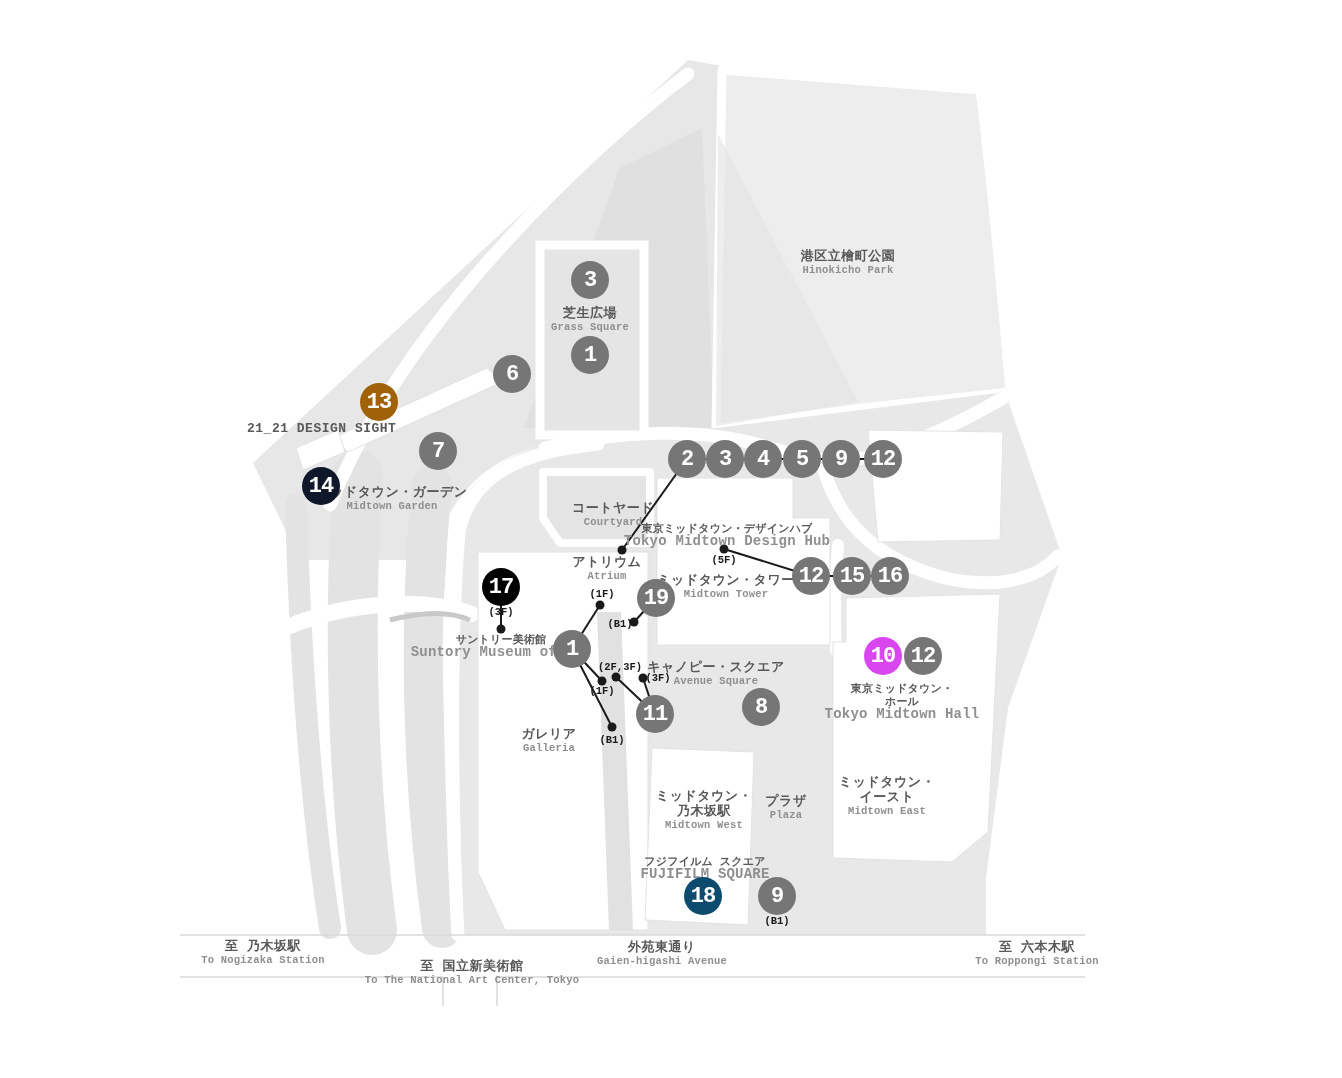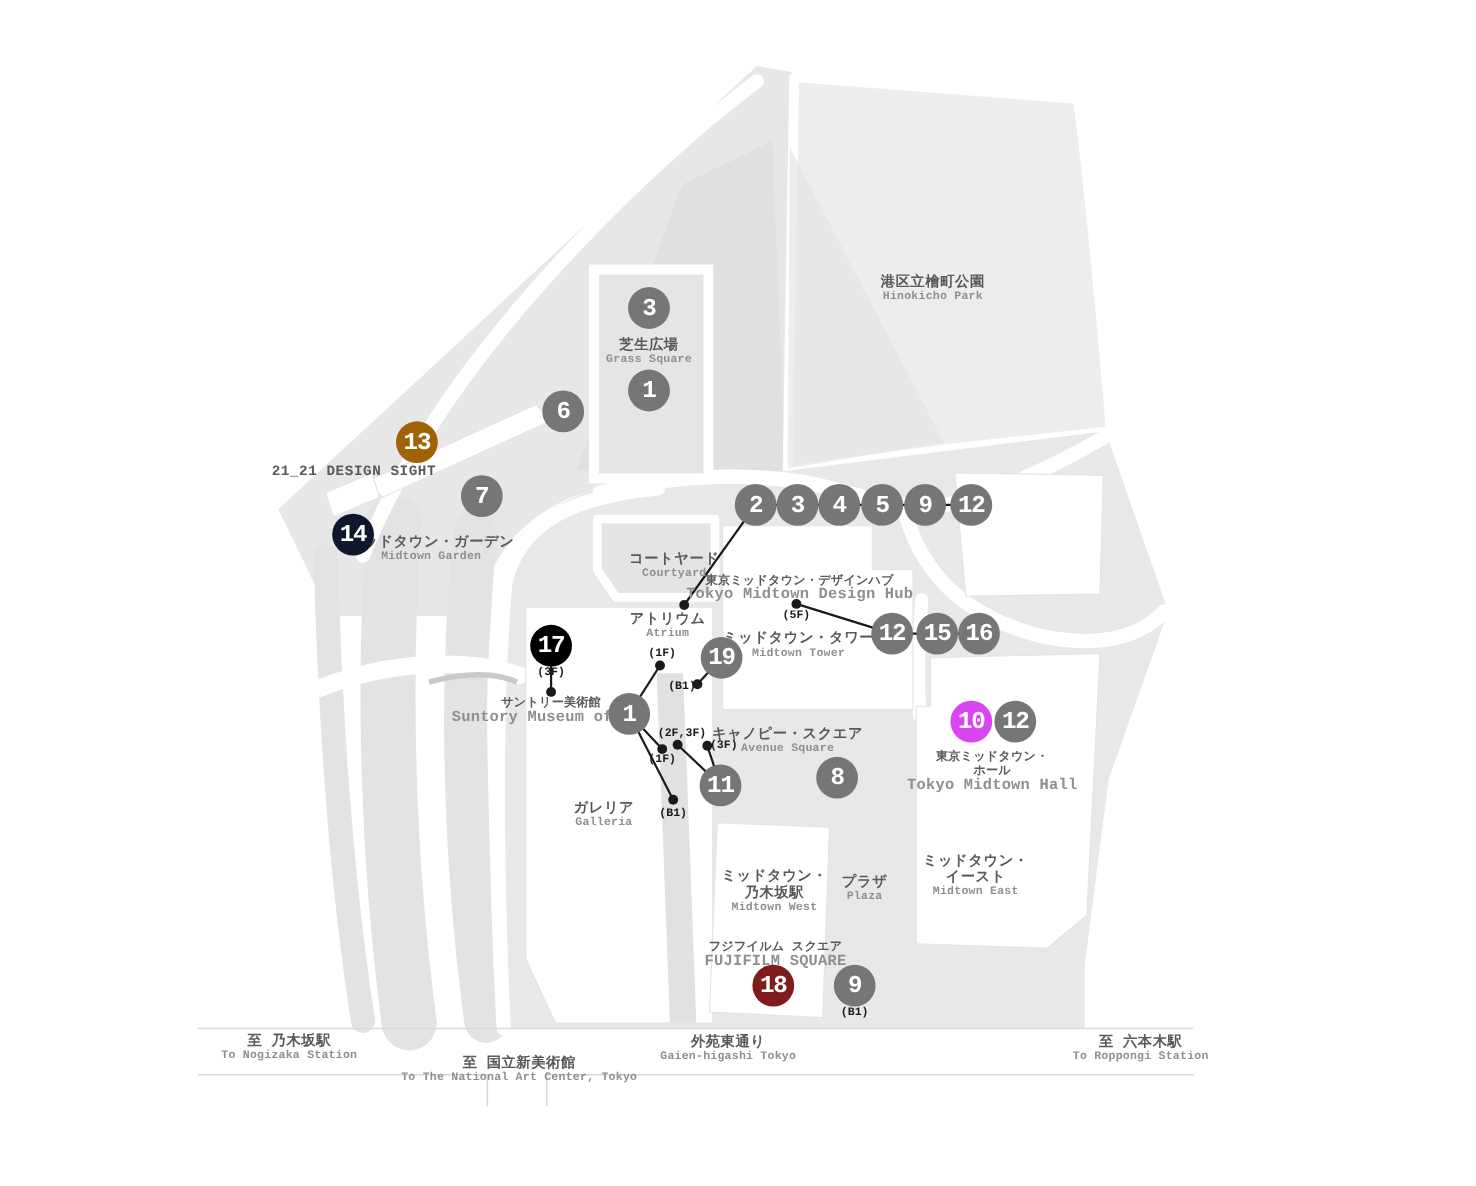--- a/index.html
+++ b/index.html
@@ -174,21 +174,21 @@
       <div class="place-label sm" style="left: 705px; top: 856px;">
         <span class="jp">フジフイルム スクエア</span>
         <span class="en">FUJIFILM SQUARE</span>
       </div>
       <div class="place-label" style="left: 263px; top: 939px;">
         <span class="jp">至 乃木坂駅</span>
         <span class="en">To Nogizaka Station</span>
       </div>
       <div class="place-label" style="left: 662px; top: 940px;">
         <span class="jp">外苑東通り</span>
-        <span class="en">Gaien-higashi Tokyo</span>
+        <span class="en">Gaien-higashi Avenue</span>
       </div>
       <div class="place-label" style="left: 1037px; top: 940px;">
         <span class="jp">至 六本木駅</span>
         <span class="en">To Roppongi Station</span>
       </div>
       <div class="place-label" style="left: 472px; top: 959px;">
         <span class="jp">至 国立新美術館</span>
         <span class="en">To The National Art Center, Tokyo</span>
       </div>
       <div class="marker" style="left: 590px; top: 280px; background: rgb(118, 118, 118); color: rgb(255, 255, 255);">3</div>
@@ -206,21 +206,21 @@
       <div class="marker" style="left: 811px; top: 576px; background: rgb(118, 118, 118); color: rgb(255, 255, 255);">12</div>
       <div class="marker" style="left: 852px; top: 576px; background: rgb(118, 118, 118); color: rgb(255, 255, 255);">15</div>
       <div class="marker" style="left: 890px; top: 576px; background: rgb(118, 118, 118); color: rgb(255, 255, 255);">16</div>
       <div class="marker" style="left: 501px; top: 587px; background: #000000; color: rgb(255, 255, 255);">17</div>
       <div class="marker" style="left: 656px; top: 598px; background: rgb(118, 118, 118); color: rgb(255, 255, 255);">19</div>
       <div class="marker" style="left: 572px; top: 649px; background: rgb(118, 118, 118); color: rgb(255, 255, 255);">1</div>
       <div class="marker" style="left: 883px; top: 656px; background: #d946ef; color: rgb(255, 255, 255);">10</div>
       <div class="marker" style="left: 923px; top: 656px; background: rgb(118, 118, 118); color: rgb(255, 255, 255);">12</div>
       <div class="marker" style="left: 761px; top: 707px; background: rgb(118, 118, 118); color: rgb(255, 255, 255);">8</div>
       <div class="marker" style="left: 655px; top: 714px; background: rgb(118, 118, 118); color: rgb(255, 255, 255);">11</div>
-      <div class="marker" style="left: 703px; top: 896px; background: #7f1d1d; color: rgb(255, 255, 255);">18</div>
+      <div class="marker" style="left: 703px; top: 896px; background: #0c4a6e; color: rgb(255, 255, 255);">18</div>
       <div class="marker" style="left: 777px; top: 896px; background: rgb(118, 118, 118); color: rgb(255, 255, 255);">9</div>
       <div class="floor-tag" style="left: 602px; top: 594px;">(1F)</div>
       <div class="floor-tag" style="left: 620px; top: 624px;">(B1)</div>
       <div class="floor-tag" style="left: 724px; top: 560px;">(5F)</div>
       <div class="floor-tag" style="left: 501px; top: 612px;">(3F)</div>
       <div class="floor-tag" style="left: 620px; top: 667px;">(2F,3F)</div>
       <div class="floor-tag" style="left: 658px; top: 678px;">(3F)</div>
       <div class="floor-tag" style="left: 602px; top: 691px;">(1F)</div>
       <div class="floor-tag" style="left: 612px; top: 740px;">(B1)</div>
       <div class="floor-tag" style="left: 777px; top: 921px;">(B1)</div>

